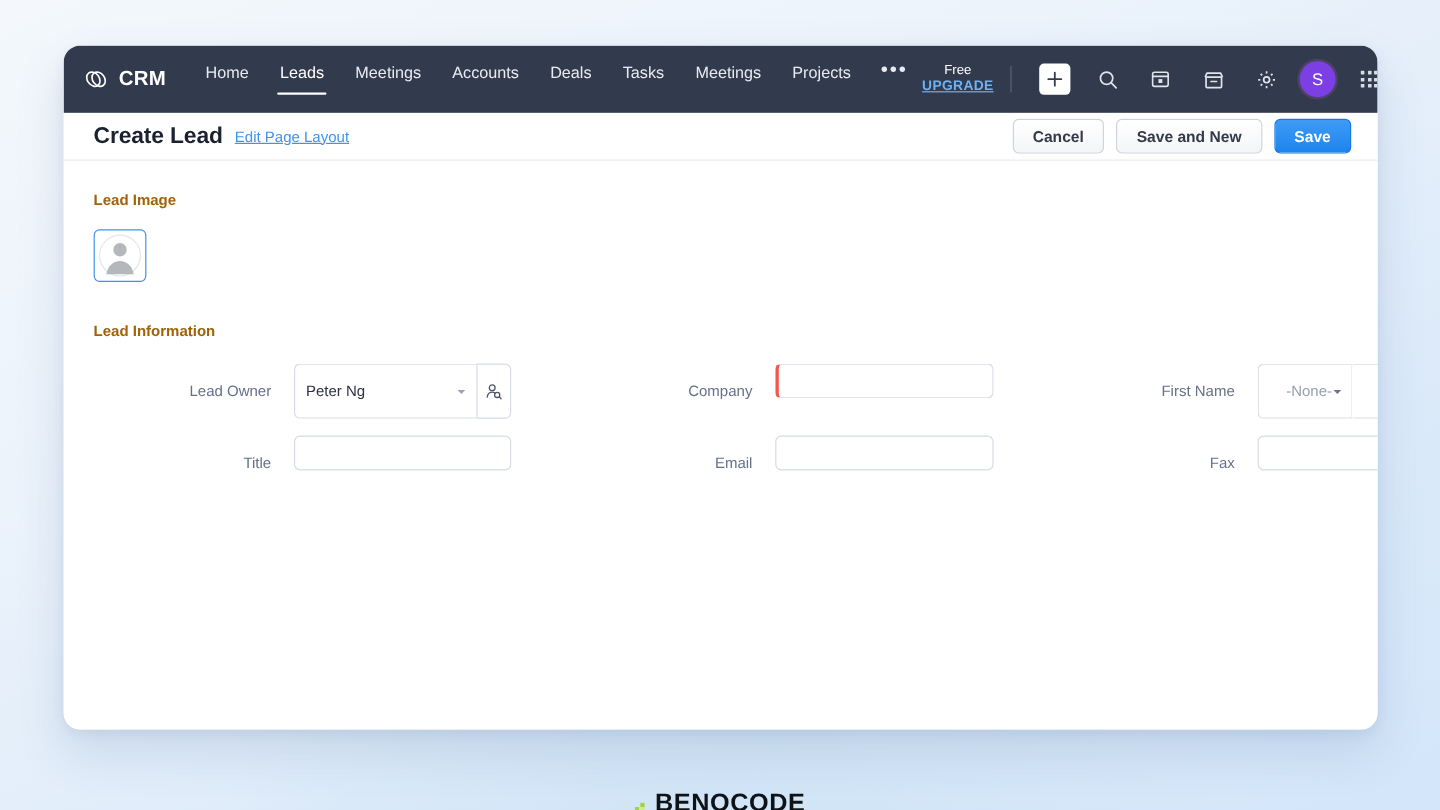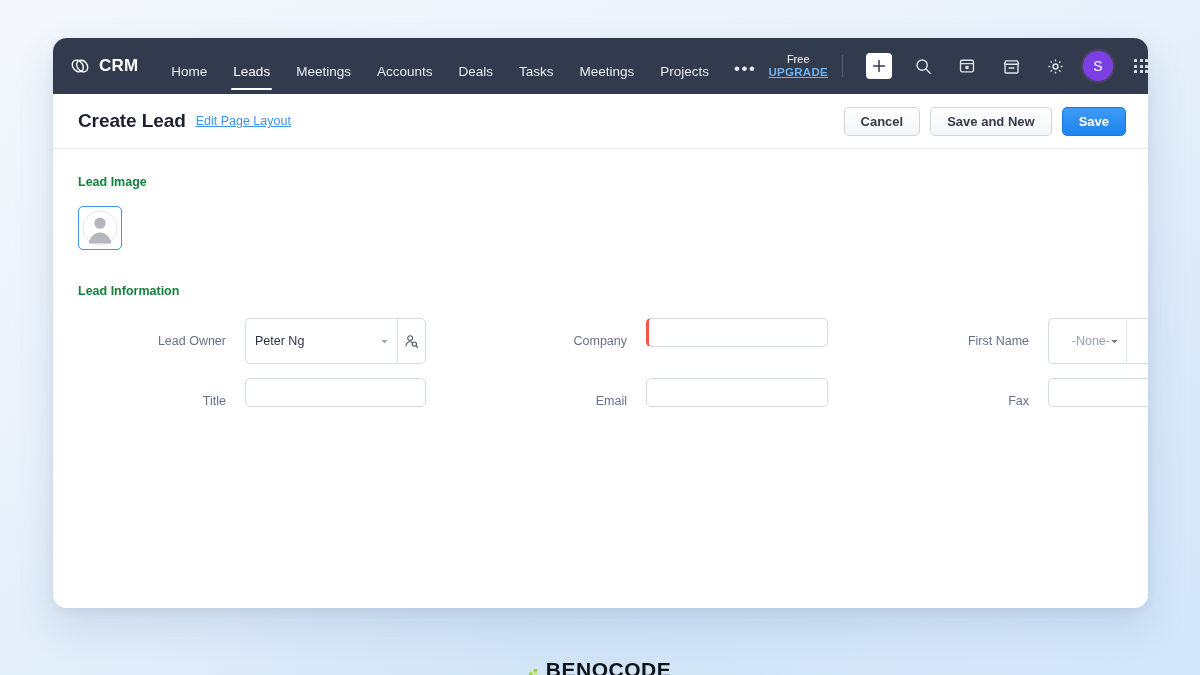--- a/index.html
+++ b/index.html
@@ -39,21 +39,21 @@
     position: relative;
   }
   .brand {
     display: flex; align-items: center; gap: 8px;
     margin-right: 20px;
   }
   .brand-mark { width: 22px; height: 22px; display: block; }
   .brand-text {
     color: #ffffff; font-size: 17px; font-weight: 700; letter-spacing: .2px;
   }
-  .navlinks { display: flex; align-items: flex-end; height: 67px; }
+  .navlinks { display: flex; align-items: flex-start; height: 67px; }
   .navlink {
     color: #e8ebf1; font-size: 13.5px;
     padding: 0 13px;
     height: 56px; line-height: 56px;
     position: relative;
     white-space: nowrap;
     cursor: pointer;
   }
   .navlink.active { color: #ffffff; font-weight: 400; }
   .navlink.active::after {
@@ -100,21 +100,21 @@
     box-shadow: 0 0 0 2px #4b4360;
   }
   .grid-icon {
     display: grid; grid-template-columns: repeat(3, 3px);
     grid-gap: 2.5px; justify-content: center;
   }
   .grid-icon i { width: 3px; height: 3px; background: #d7dbe4; display: block; border-radius: .5px; }
 
   
   #page-header {
-    height: 55px;
+    height: 40px;
     border-bottom: 1px solid #e6e9ef;
     display: flex; align-items: center;
     padding: 0 22px 0 25px;
     flex: 0 0 auto;
     background: #fff;
   }
   #page-title {
     font-size: 19px; font-weight: 700; color: #1c2130; letter-spacing: -.1px;
   }
   #edit-layout-link {
@@ -140,21 +140,21 @@
   }
 
   
   #page-body {
     flex: 1 1 auto;
     padding: 26px 25px 0 25px;
     background: #ffffff;
     overflow: hidden;
   }
   .section-title {
-    font-size: 12.5px; font-weight: 700; color: #15803d;
+    font-size: 12.5px; font-weight: 700; color: #a16207;
   }
 
   #lead-image-block { margin-bottom: 34px; }
   #avatar-drop {
     margin-top: 17px;
     width: 44px; height: 44px;
     border: 1.5px solid #3e93f0;
     border-radius: 5px;
     background: #ffffff;
     display: flex; align-items: center; justify-content: center;

